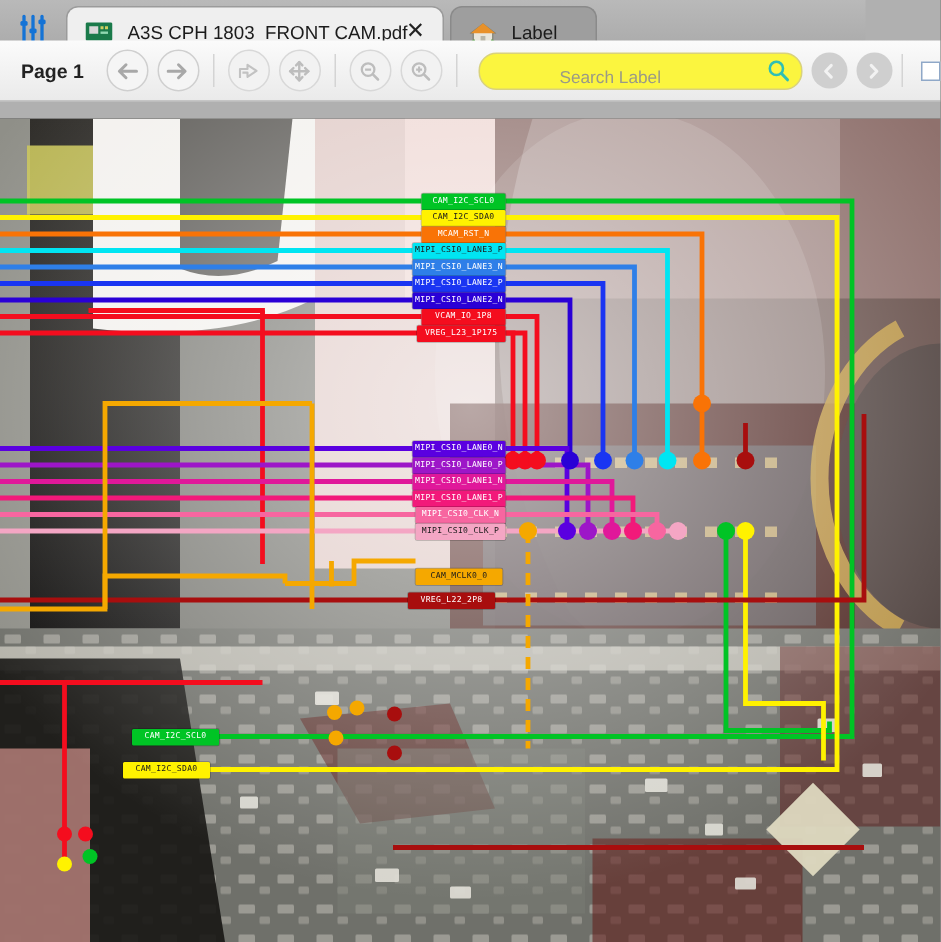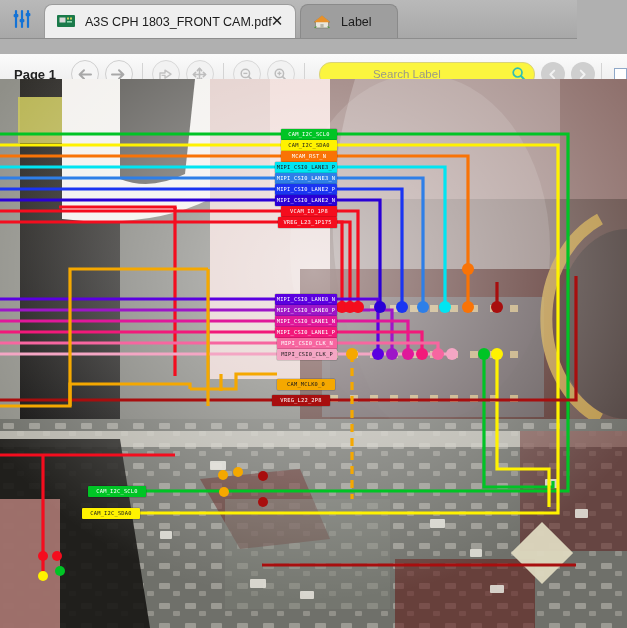--- a/index.html
+++ b/index.html
@@ -41,41 +41,41 @@
     white-space:nowrap;overflow:hidden;
   }
   .tab-close{
     position:absolute;right:10px;top:8px;width:16px;height:16px;
     font-size:15px;line-height:16px;text-align:center;color:#222;
     font-family:"Liberation Sans",sans-serif;cursor:pointer;
   }
 
   
   .toolbar{
-    position:absolute;left:0;top:54px;width:627px;height:40px;
+    position:absolute;left:0;top:27px;width:627px;height:40px;
     background:linear-gradient(#fbfbfb,#eaeaea);
     border-bottom:1px solid #bdbdbd;
     display:flex;align-items:center;
   }
   .pagelabel{
     font-size:13px;font-weight:bold;color:#222;
     margin-left:14px;margin-right:12px;white-space:nowrap;
   }
   .tbtn{
     width:26px;height:26px;border-radius:50%;
     border:1.5px solid #cfcfcf;background:#f5f5f5;
     margin:0 3px;position:relative;flex:0 0 auto;
     display:flex;align-items:center;justify-content:center;
   }
   .tbtn.dim{border-color:#d8d8d8;background:#f2f2f2;}
   .sep{width:1px;height:22px;background:#d4d4d4;margin:0 6px;flex:0 0 auto;}
   .searchbox{
     width:172px;height:23px;border-radius:12px;
     background:#fbf53f;border:1.5px solid #d9d27c;
-    margin-left:8px;display:flex;align-items:center;
+    margin-left:8px;display:flex;align-items:flex-end;
     position:relative;flex:0 0 auto;padding-left:42px;
   }
   .searchbox input{
     border:none;outline:none;background:transparent;
     font-size:11.5px;color:#8a8a70;
     margin-left:9px;width:128px;
     font-family:"Liberation Sans",sans-serif;
   }
   .searchbox input::placeholder{color:#9a9a86;}
   .navcirc{

